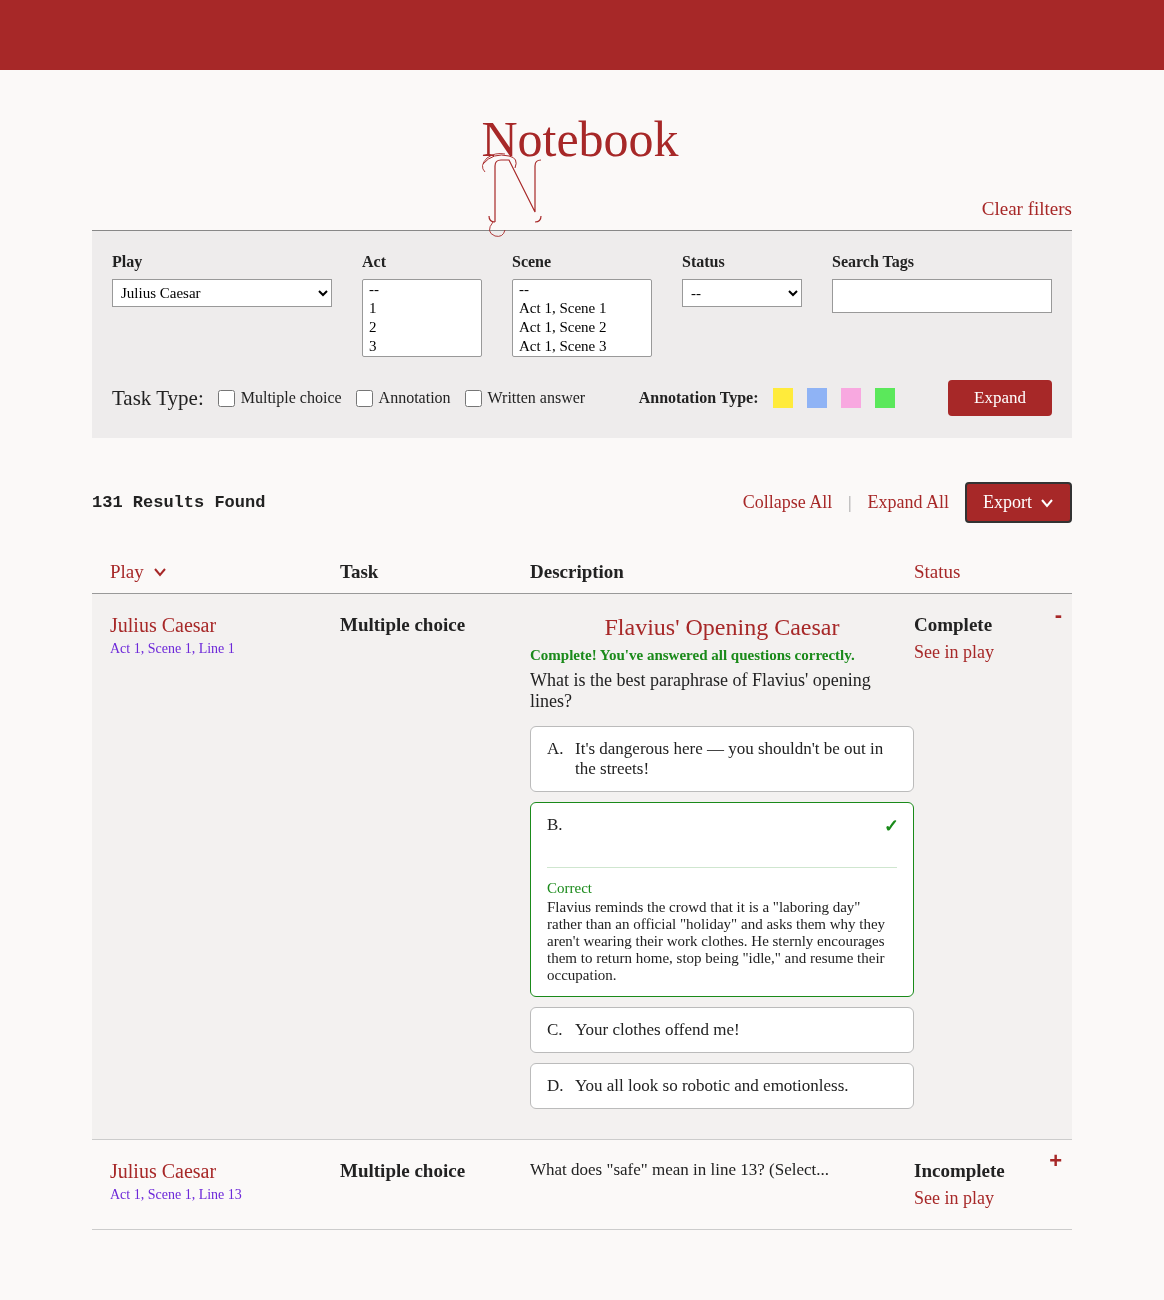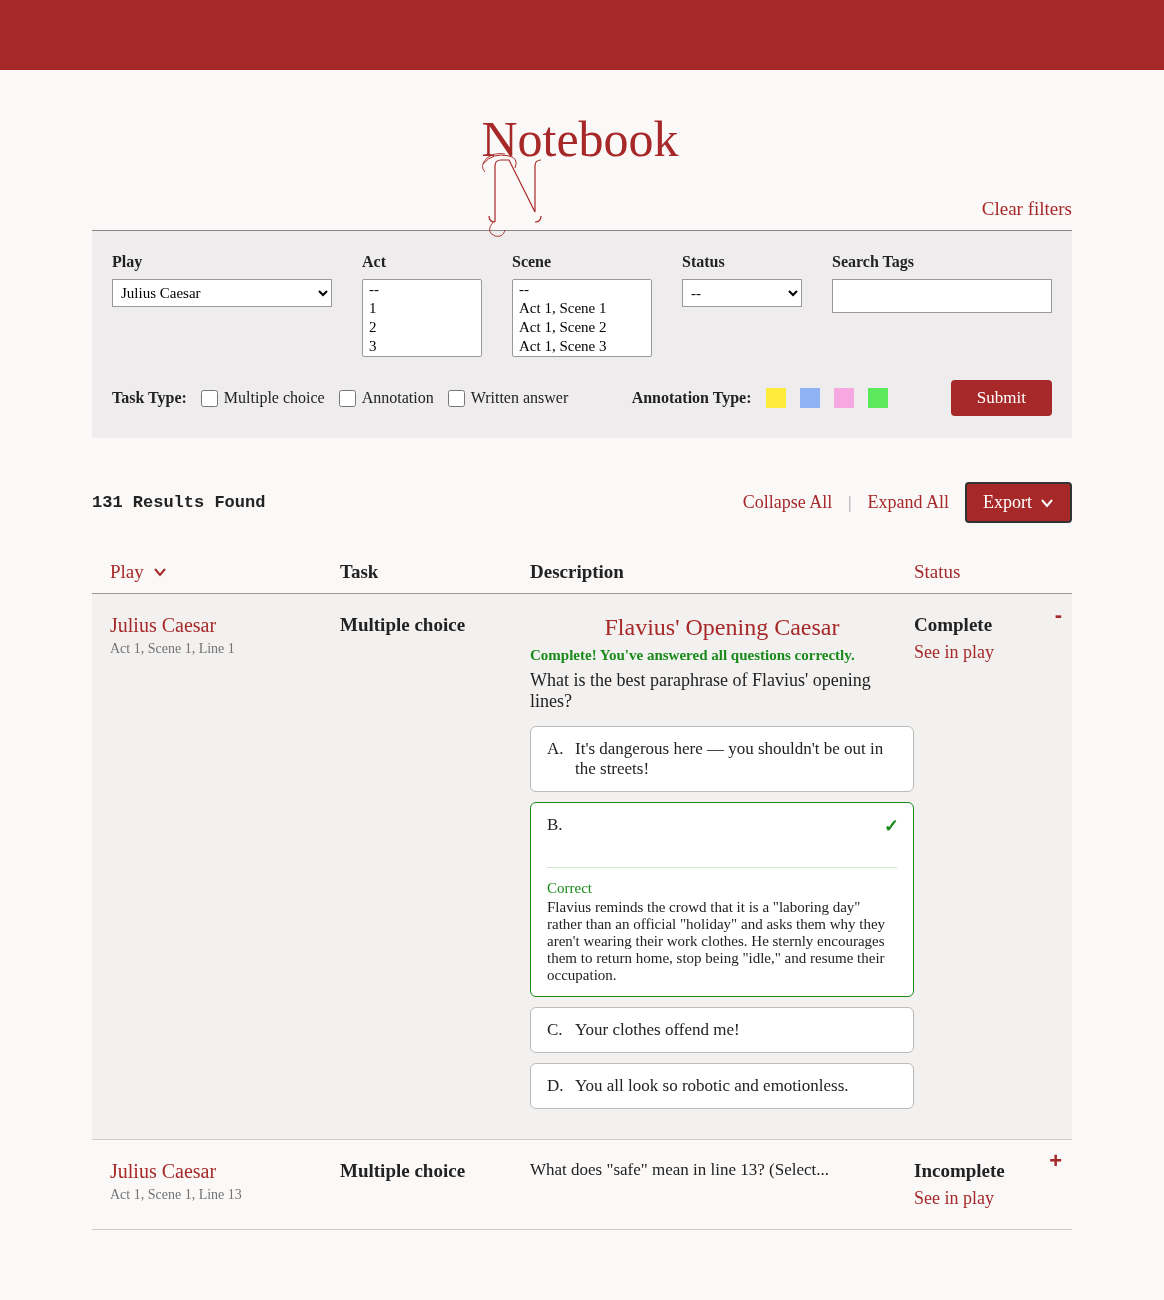--- a/index.html
+++ b/index.html
@@ -19,21 +19,21 @@
   .filter-col.act { width: 120px; }
   .filter-col.scene { width: 140px; }
   .filter-col.status { width: 120px; }
   .filter-col.tags { flex: 1; }
   select.single { width: 100%; height: 28px; border: 1px solid #999; background: #fff; font-family: inherit; font-size: 15px; padding: 2px 4px; }
   select.multi { width: 100%; height: 78px; border: 1px solid #999; background: #fff; font-family: inherit; font-size: 15px; }
   select.multi option { padding: 1px 6px; }
   input.tags { width: 100%; height: 34px; border: 1px solid #999; background: #fff; font-family: inherit; font-size: 15px; padding: 4px 6px; }
   .filter-row2 { display: flex; align-items: center; justify-content: space-between; }
   .task-type-group { display: flex; align-items: center; gap: 14px; }
-  .task-type-group .label { font-weight: bold; font-size: 16px; }
+  .task-type-group .label { font-weight: normal; font-size: 21px; }
   .cb { display: flex; align-items: center; gap: 6px; cursor: pointer; }
   .cb input { width: 17px; height: 17px; cursor: pointer; }
   .annot-group { display: flex; align-items: center; gap: 14px; }
   .annot-group .label { font-weight: bold; font-size: 16px; }
   .swatch { width: 20px; height: 20px; cursor: pointer; display:inline-block; }
   .sw-yellow { background: #ffeb3b; }
   .sw-blue { background: #8fb3f5; }
   .sw-pink { background: #f8a8e0; }
   .sw-green { background: #5be85b; }
   .submit-row { }
@@ -51,21 +51,21 @@
   .col-desc { flex: 1; }
   .col-status { width: 140px; }
   .th { font-size: 19px; }
   .th.sortable { color: #a72828; font-weight: 400; cursor: pointer; }
   .th.sortable svg { width: 14px; height: 12px; margin-left: 4px; }
   .th.plain { font-weight: bold; }
   .row { display: flex; padding: 20px 18px; border-bottom: 1px solid #ccc; position: relative; }
   .row.expanded { background: #f3f1f0; }
   .row .toggle { position: absolute; right: 10px; top: 8px; color: #a72828; font-size: 22px; cursor: pointer; font-weight: bold; background:none; border:none;}
   .play-cell .play-name { color: #a72828; font-size: 20px; cursor: pointer;}
-  .play-cell .play-loc { color: #737373; font-size: 14px; margin-top: 4px; }
+  .play-cell .play-loc { color: #6d28d9; font-size: 14px; margin-top: 4px; }
   .task-cell { font-size: 19px; font-weight: bold; }
   .status-cell .status-text { font-size: 19px; font-weight: bold; margin-bottom: 6px; }
   .status-cell .see-in-play { color: #a72828; font-size: 18px; cursor: pointer; }
   .mc-title { color: #a72828; font-size: 24px; text-align: center; margin-bottom: 6px; }
   .mc-complete { color: #1a8a1a; font-weight: bold; font-size: 15px; text-align: left; margin-bottom: 6px; }
   .mc-question { font-size: 18px; margin-bottom: 14px; }
   .mc-option { border: 1px solid #bbb; background: #fff; border-radius: 6px; padding: 12px 16px; margin-bottom: 10px; display: flex; gap: 10px; cursor: pointer; position: relative; }
   .mc-option .letter { width: 18px; font-size: 17px; }
   .mc-option .text { font-size: 17px; flex: 1; }
   .mc-option.correct { border-color: #1a8a1a; }
@@ -156,21 +156,21 @@
           </label>
       </div>
       <div class="annot-group">
         <span class="label">Annotation Type:</span>
         <span class="swatch sw-yellow"></span>
         <span class="swatch sw-blue"></span>
         <span class="swatch sw-pink"></span>
         <span class="swatch sw-green"></span>
       </div>
       <div class="submit-row">
-        <button class="submit-btn">Submit</button>
+        <button class="submit-btn">Expand</button>
       </div>
     </div>
   </div>
 
   <div class="results-header">
     <div class="results-count">131 Results Found</div>
     <div class="results-actions">
       <button class="link-action">Collapse All</button>
       <span class="vsep">|</span>
       <button class="link-action">Expand All</button>

